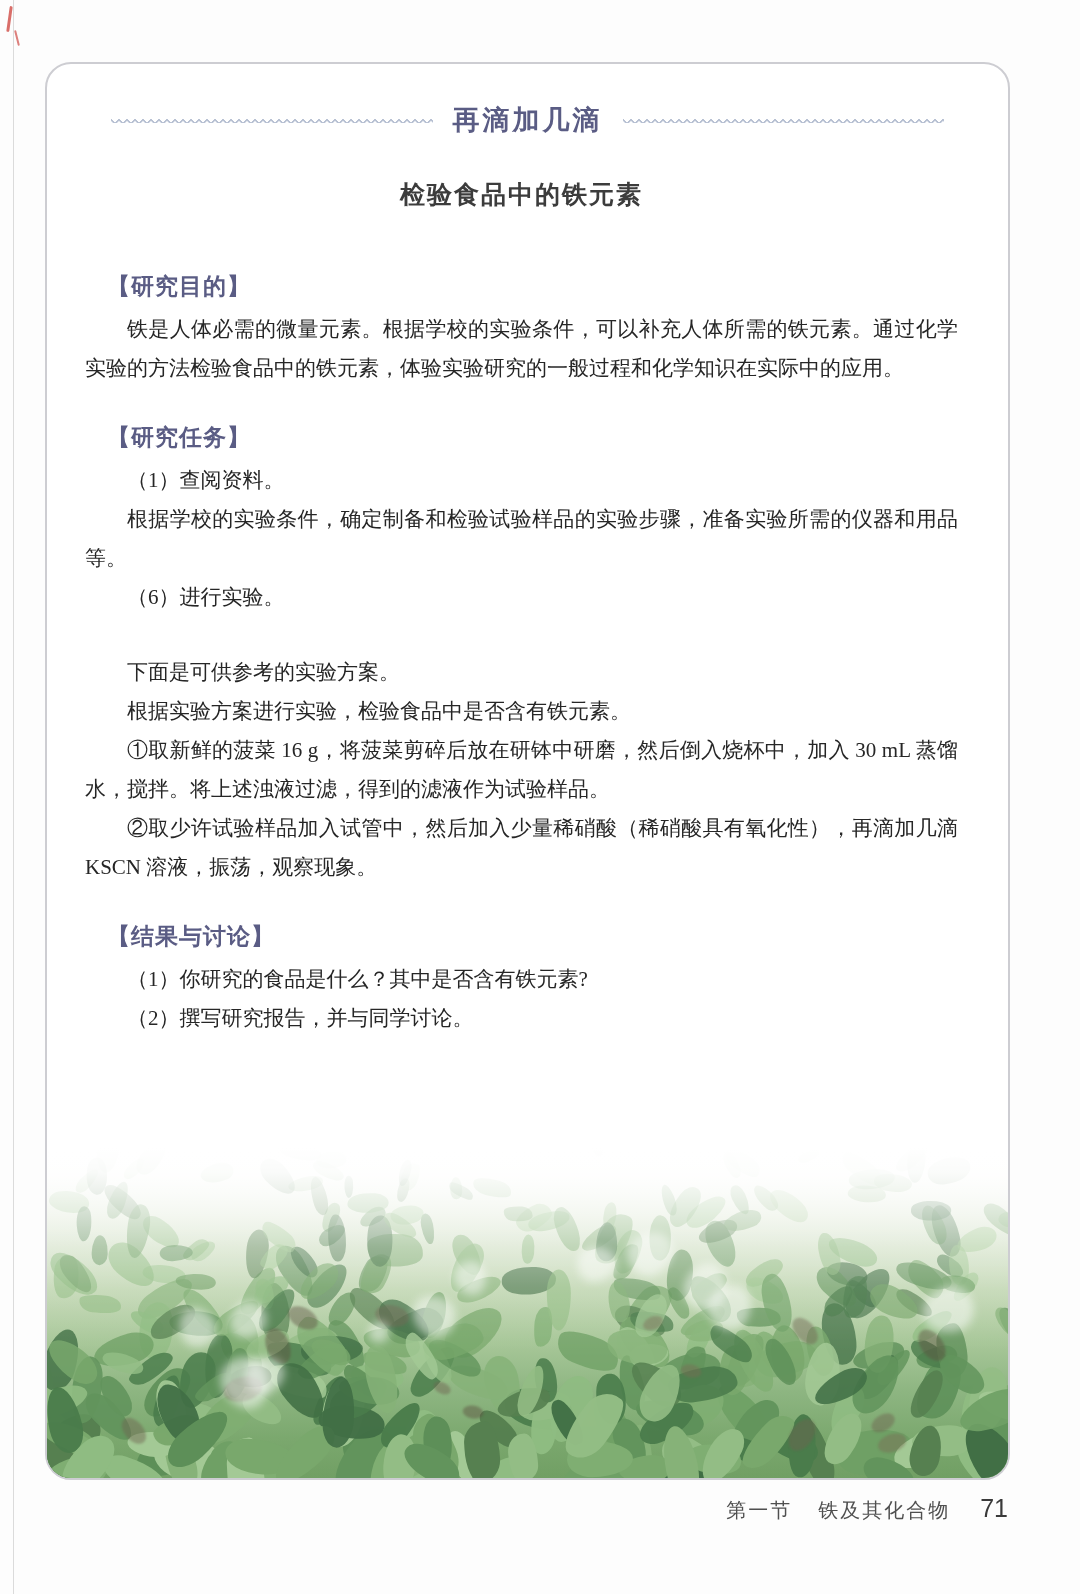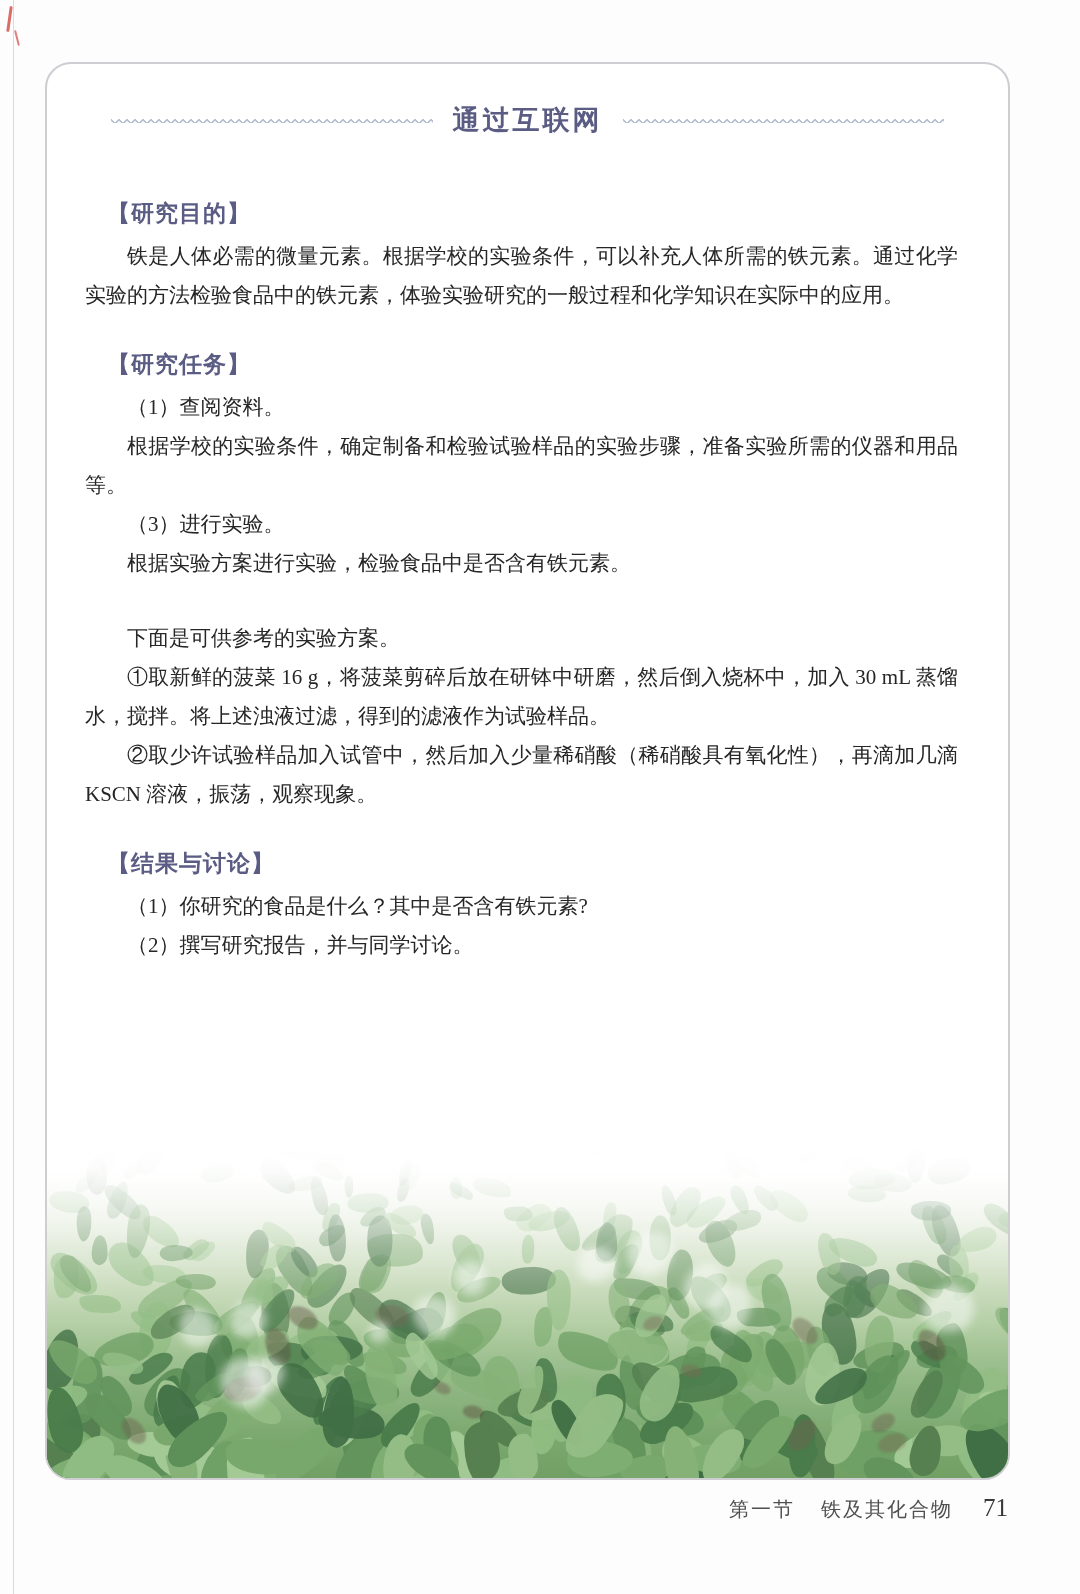--- a/index.html
+++ b/index.html
@@ -68,53 +68,54 @@
     background:linear-gradient(180deg,#ffffff 0%,rgba(255,255,255,.93) 12%,rgba(255,255,255,.6) 30%,rgba(255,255,255,.28) 48%,rgba(255,255,255,.08) 68%,rgba(255,255,255,0) 100%);
   }
 
   
   .footer{
     position:absolute;right:72px;top:1494px;display:flex;align-items:baseline;gap:14px;
   }
   .footer .sec-label,.footer .sec-title{font-size:20px;color:#4f4f4f;letter-spacing:2px;}
   .footer .sec-title{margin-left:12px;}
   .footer .page-num{
-    font-family:Liberation Serif, serif;
+    font-family:Liberation Sans, sans-serif;
     font-size:25px;color:#3a3a3a;margin-left:16px;
   }
 </style>
 </head>
 <body>
 
 <div class="edge-line"></div>
 <div class="red-mark m1"></div>
 <div class="red-mark m2"></div>
 <div class="watermark wm1"></div>
 <div class="watermark wm2"></div>
 <div class="watermark wm3"></div>
 
 <div class="content-box">
   <div class="inner">
 
     <div class="header-row">
       <div class="wave"></div>
-      <div class="header-title">通过互联网</div>
+      <div class="header-title">再滴加几滴</div>
       <div class="wave"></div>
     </div>
 
+    <div class="doc-title">检验食品中的铁元素</div>
 
     <div class="section-heading first">【研究目的】</div>
     <p class="para">铁是人体必需的微量元素。根据学校的实验条件，可以补充人体所需的铁元素。通过化学实验的方法检验食品中的铁元素，体验实验研究的一般过程和化学知识在实际中的应用。</p>
 
     <div class="section-heading">【研究任务】</div>
     <p class="para">（1）查阅资料。</p>
     <p class="para">根据学校的实验条件，确定制备和检验试验样品的实验步骤，准备实验所需的仪器和用品等。</p>
-    <p class="para">（3）进行实验。</p>
+    <p class="para">（6）进行实验。</p>
+    <p class="para extra-gap">下面是可供参考的实验方案。</p>
     <p class="para">根据实验方案进行实验，检验食品中是否含有铁元素。</p>
-    <p class="para extra-gap">下面是可供参考的实验方案。</p>
     <p class="para">①取新鲜的菠菜 16 g，将菠菜剪碎后放在研钵中研磨，然后倒入烧杯中，加入 30 mL 蒸馏水，搅拌。将上述浊液过滤，得到的滤液作为试验样品。</p>
     <p class="para">②取少许试验样品加入试管中，然后加入少量稀硝酸（稀硝酸具有氧化性），再滴加几滴 KSCN 溶液，振荡，观察现象。</p>
 
     <div class="section-heading">【结果与讨论】</div>
     <p class="para">（1）你研究的食品是什么？其中是否含有铁元素?</p>
     <p class="para">（2）撰写研究报告，并与同学讨论。</p>
   </div>
 
   <div class="photo" aria-label="菠菜田照片">
     <div class="leaf" style="left: 88.0428%; top: 10.6763%; width: 17.9517px; height: 38.2407px; background: rgb(121, 168, 108); border-radius: 45% 55% 40% 60% / 35% 65% 40%; transform: translate(-50%, -50%) rotate(282.37deg); opacity: 0.38541;"></div>

